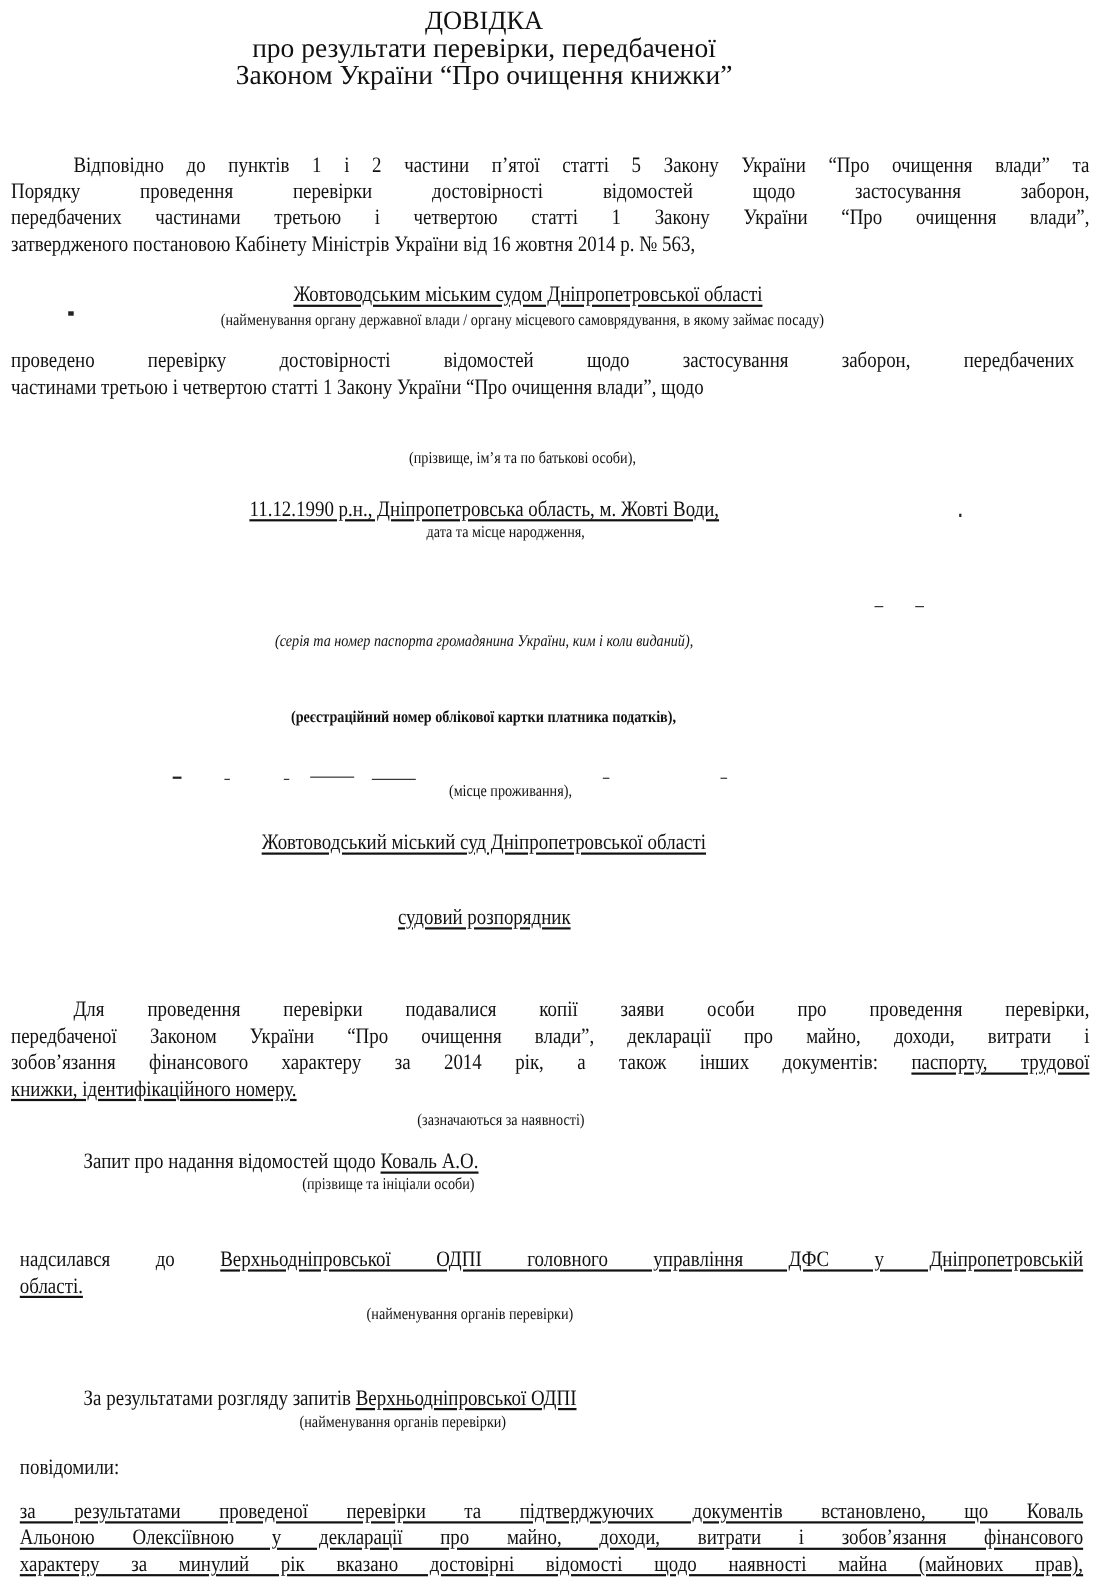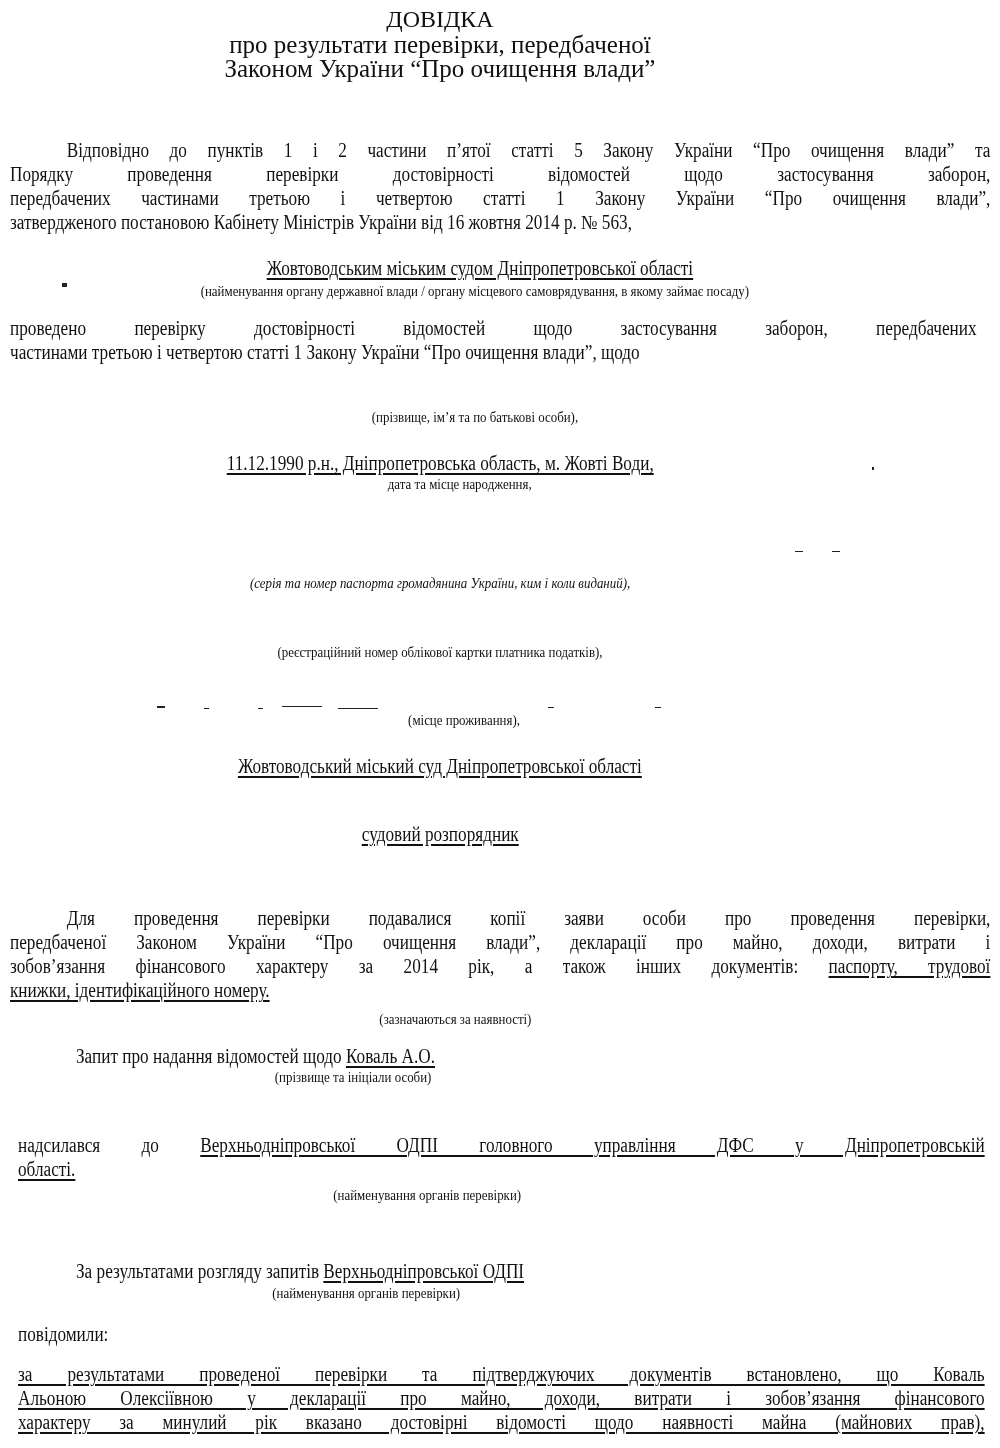--- a/index.html
+++ b/index.html
@@ -56,21 +56,21 @@
     }
     .speck { position: absolute; background: #222; }
   </style>
 </head>
 <body>
 
 <div class="page">
 
   <div class="abs center title">ДОВІДКА</div>
   <div class="abs center subtitle" style="top:33px;">про результати перевірки, передбаченої</div>
-  <div class="abs center subtitle" style="top:57px;">Законом України “Про очищення влади”</div>
+  <div class="abs center subtitle" style="top:57px;">Законом України “Про очищення книжки”</div>
 
   <div class="abs" style="left:10px; top:138px; width:1140px;">
     <div class="body-text justify" style="padding-left:66px; width:1074px;">Відповідно до пунктів 1 і 2 частини п’ятої статті 5 Закону України “Про очищення влади” та</div>
     <div class="body-text justify" style="width:1140px;">Порядку проведення перевірки достовірності відомостей щодо застосування заборон,</div>
     <div class="body-text justify" style="width:1140px;">передбачених частинами третьою і четвертою статті 1 Закону України “Про очищення влади”,</div>
     <div class="body-text" style="width:1140px;">затвердженого постановою Кабінету Міністрів України від 16 жовтня 2014 р. № 563,</div>
   </div>
 
   <div class="abs center" style="top:256px;">
     <span class="narrow u" style="font-size:20px; line-height:24px; margin-left:80px;">Жовтоводським міським судом Дніпропетровської області</span>
@@ -96,21 +96,21 @@
     <span class="narrow caption" style="margin-left:40px;">дата та місце народження,</span>
   </div>
   <div class="speck" style="left:872px; top:467px; width:2px; height:3px;"></div>
 
   <div class="speck" style="left:795px; top:551px; width:8px; height:1px;"></div>
   <div class="speck" style="left:832px; top:551px; width:8px; height:1px;"></div>
   <div class="abs center" style="top:574px;font-style:italic;">
     <span class="narrow caption" style="margin-left:0px;">(серія та номер паспорта громадянина України, ким і коли виданий),</span>
   </div>
 
-  <div class="abs center" style="top:643px;">
+  <div class="abs center" style="top:643px;font-weight:bold;">
     <span class="narrow caption" style="margin-left:0px;">(реєстраційний номер облікової картки платника податків),</span>
   </div>
 
   <div class="speck" style="left:157px; top:706px; width:8px; height:2px;"></div>
   <div class="speck" style="left:204px; top:708px; width:5px; height:1px;"></div>
   <div class="speck" style="left:258px; top:708px; width:5px; height:1px;"></div>
   <div class="speck" style="left:282px; top:706px; width:40px; height:1px;"></div>
   <div class="speck" style="left:338px; top:708px; width:40px; height:1px;"></div>
   <div class="speck" style="left:548px; top:707px; width:6px; height:1px;"></div>
   <div class="speck" style="left:655px; top:707px; width:6px; height:1px;"></div>

